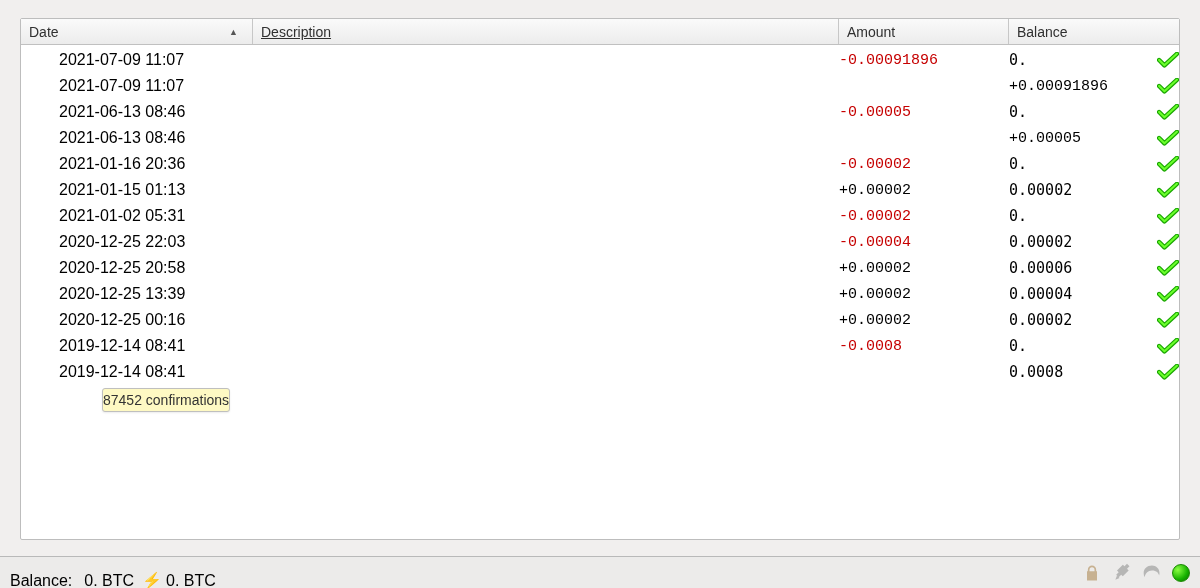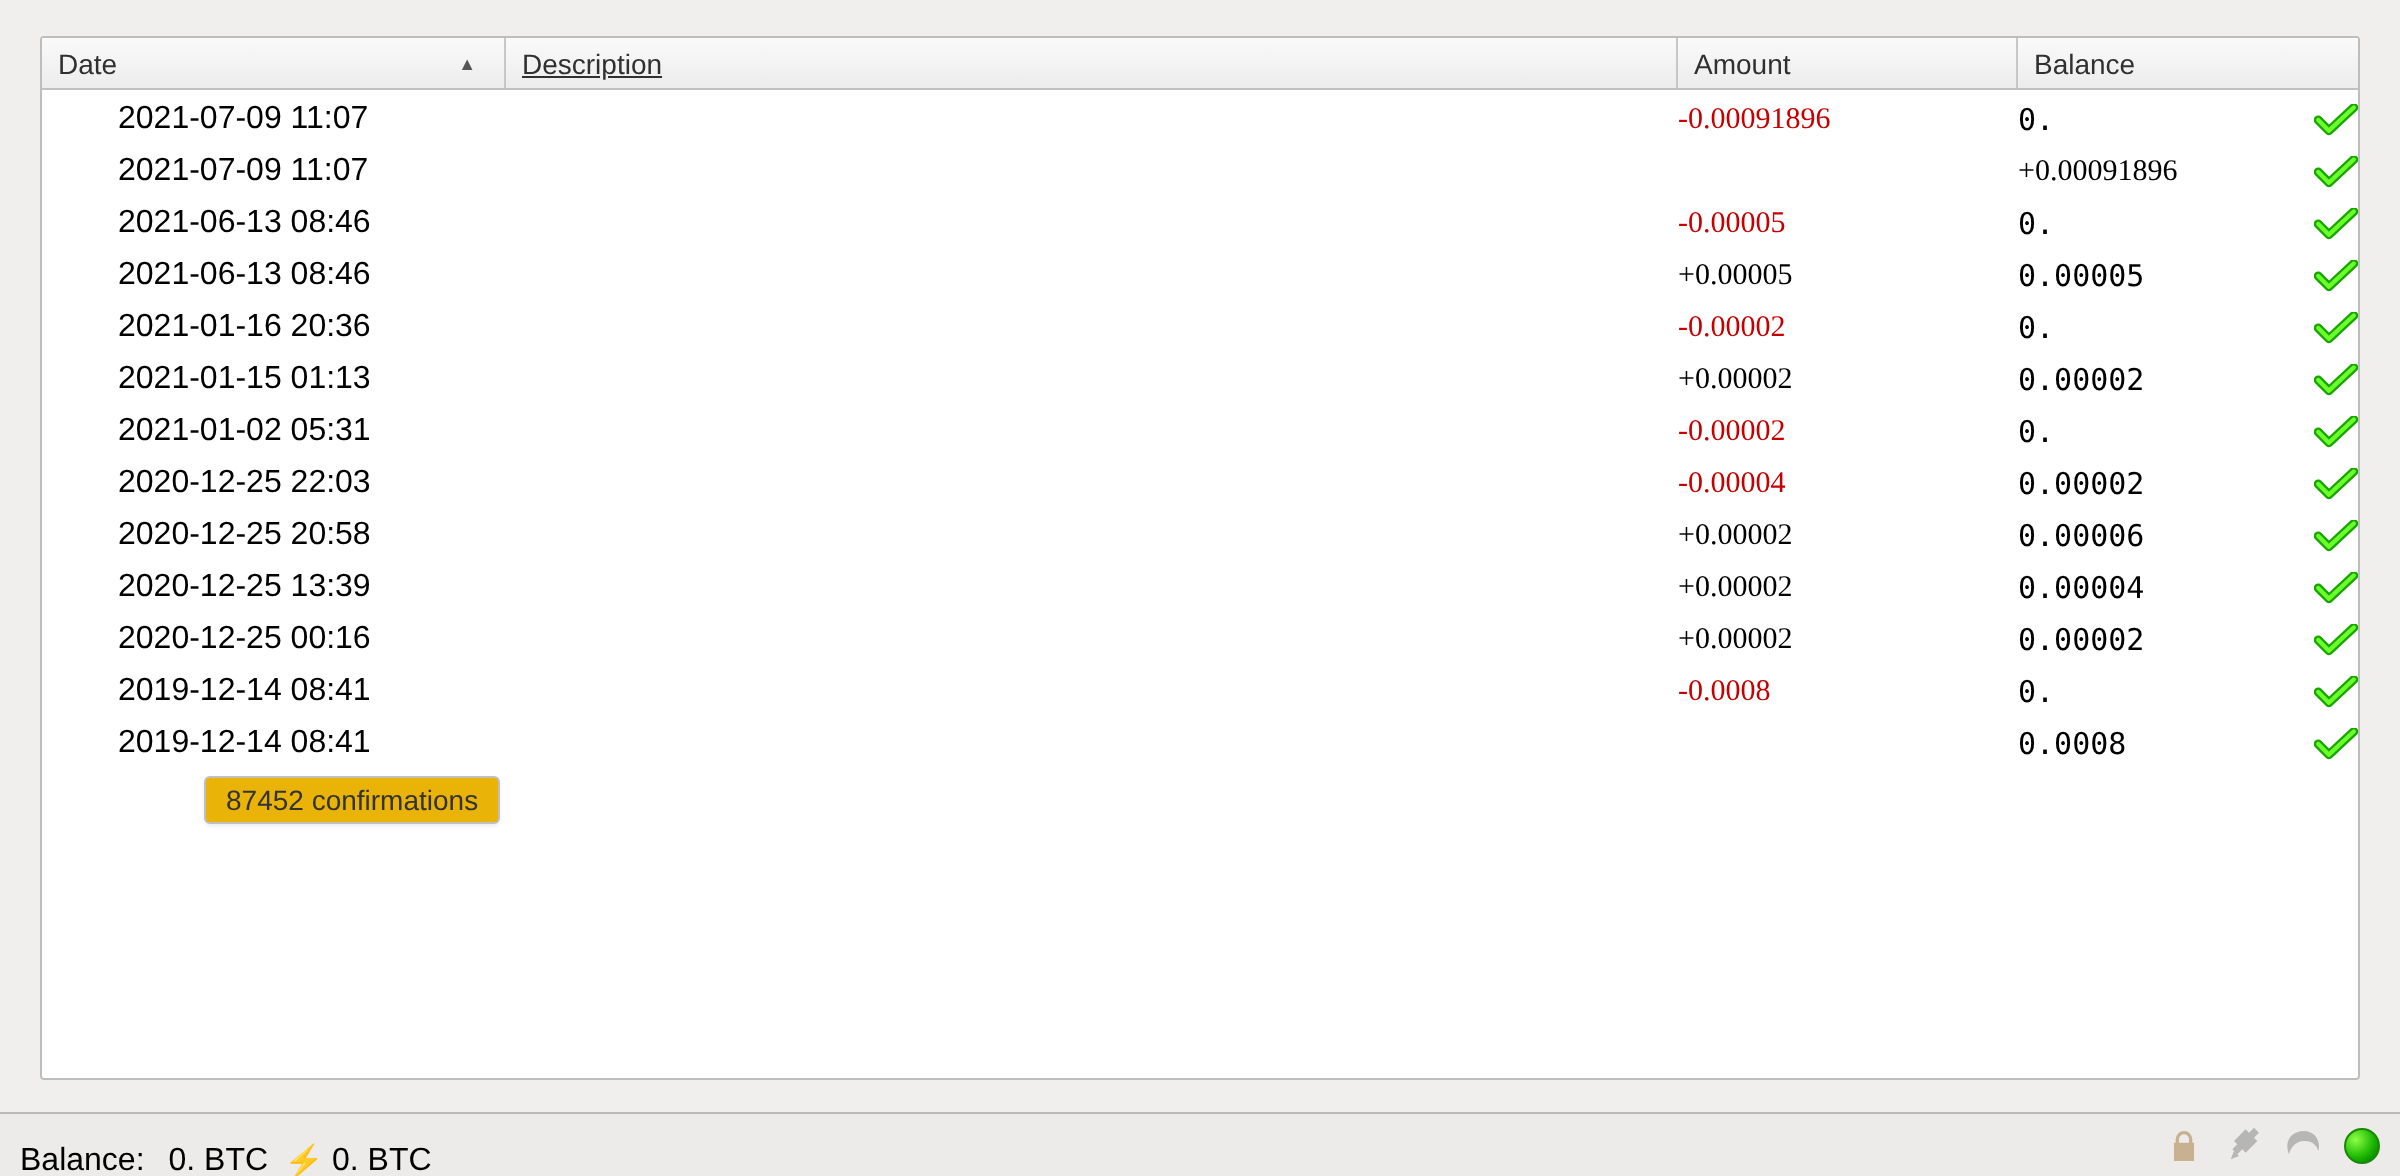--- a/index.html
+++ b/index.html
@@ -56,40 +56,40 @@
   .row {
     display: flex;
     height: 26px;
     align-items: center;
     padding-left: 38px;
     font-size: 16px;
     justify-content: flex-end;
   }
   .row .c-date  { width: 194px; }
   .row .c-desc  { flex: 1 1 auto; }
-  .row .c-amt   { width: 170px; font-family: Liberation Serif, serif; font-size: 15px; }
+  .row .c-amt   { width: 170px; font-family: Liberation Mono, monospace; font-size: 15px; }
   .row .c-bal   { width: 170px; font-family: "Menlo","Consolas",monospace; font-size: 15px; }
   .amt-neg { color: #c60000; }
   .amt-pos { color: #000; }
 
   
   .chk {
     position: absolute;
     margin-left: -28px;
     width: 22px; height: 16px;
   }
 
   
   .tooltip {
     position: absolute;
     left: 102px;  top: 388px;
-    background: #eab308;
+    background: #fef9c3;
     border: 1px solid #bfbfbf;
     border-radius: 3px;
-    padding: 3px 10px;
+    padding: 3px 0;
     font-size: 14px;
     color: #333;
     box-shadow: 0 1px 2px rgba(0,0,0,.08);
   }
 
   
   .statusbar {
     position: absolute;
     left: 0; bottom: 0;
     width: 1200px; height: 32px;
@@ -167,21 +167,20 @@
         <span class="c-bal">0.</span>
       </div>
       <div class="row">
         <svg class="chk" viewBox="0 0 24 18">
           <path d="M2 9 L8 15 L22 2" fill="none" stroke="#19a500" stroke-width="5" stroke-linecap="round" stroke-linejoin="round"></path>
           <path d="M2 9 L8 15 L22 2" fill="none" stroke="#6bff2c" stroke-width="2.4" stroke-linecap="round" stroke-linejoin="round"></path>
         </svg>
         <span class="c-date">2021-06-13 08:46</span>
         <span class="c-desc"></span>
         <span class="c-amt amt-pos">+0.00005</span>
-        <span class="c-bal">0.00005</span>
       </div>
       <div class="row">
         <svg class="chk" viewBox="0 0 24 18">
           <path d="M2 9 L8 15 L22 2" fill="none" stroke="#19a500" stroke-width="5" stroke-linecap="round" stroke-linejoin="round"></path>
           <path d="M2 9 L8 15 L22 2" fill="none" stroke="#6bff2c" stroke-width="2.4" stroke-linecap="round" stroke-linejoin="round"></path>
         </svg>
         <span class="c-date">2021-01-16 20:36</span>
         <span class="c-desc"></span>
         <span class="c-amt amt-neg">-0.00002</span>
         <span class="c-bal">0.</span>

